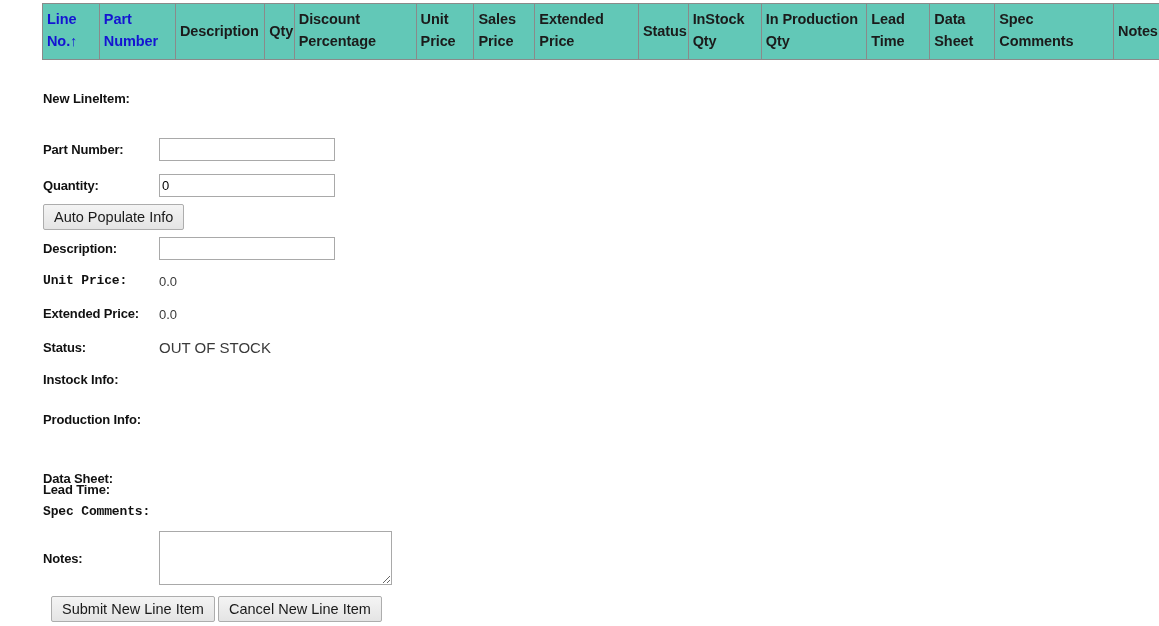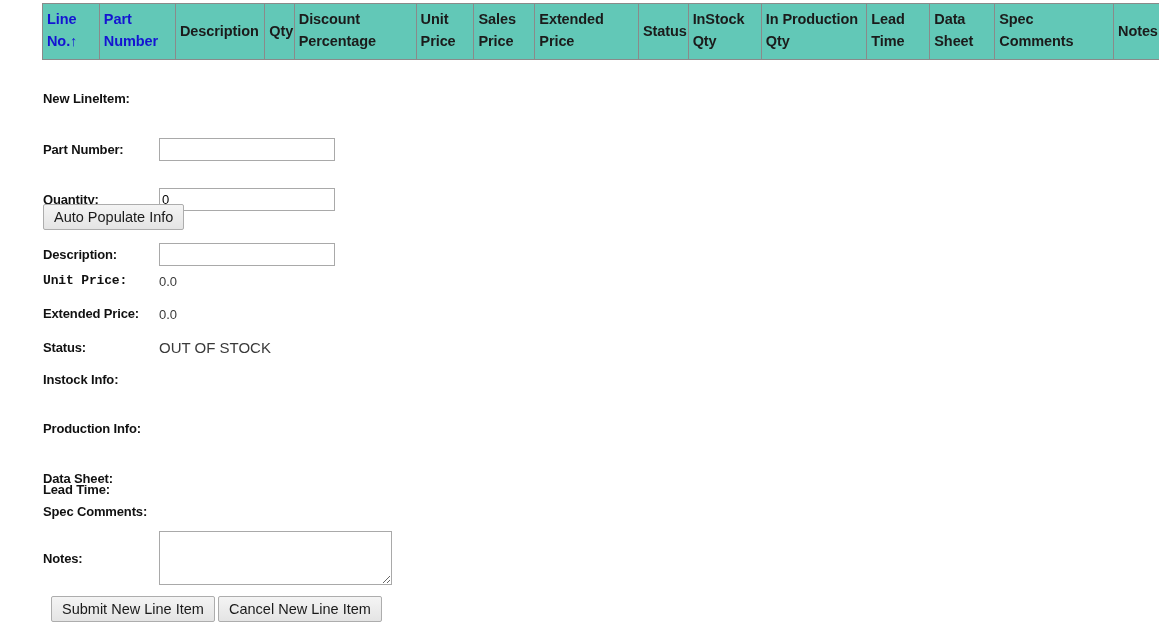--- a/index.html
+++ b/index.html
@@ -200,28 +200,28 @@
 
 <div class="form-area">
 
   <div class="form-title">New LineItem:</div>
 
   <div class="frow" style="top:80px;padding-left:44px;">
     <span class="flabel" style="top:4px;">Part Number:</span>
     <input class="tbox" type="text" style="top: 0px;" value="">
   </div>
 
-  <div class="frow" style="top:130px;">
+  <div class="frow" style="top:116px;">
     <span class="flabel" style="top:4px;">Quantity:</span>
     <input class="tbox" type="text" style="top: 0px;" value="0">
   </div>
 
   <button class="btn" style="left:43px; top:146px;">Auto Populate Info</button>
 
-  <div class="frow" style="top:179px;margin-top:6px;">
+  <div class="frow" style="top:179px;">
     <span class="flabel" style="top:4px;">Description:</span>
     <input class="tbox" type="text" style="top: 0px;" value="">
   </div>
 
   <div class="frow" style="top:215px;">
     <span class="flabel" style="top:0px;font-family:Liberation Mono, monospace;">Unit Price:</span>
     <span class="fvalue" style="top:1px;">0.0</span>
   </div>
 
   <div class="frow" style="top:248px;padding-left:20px;">
@@ -233,36 +233,36 @@
     <span class="flabel" style="top:1px;">Status:</span>
     <span class="fvalue big" style="top:0px;">OUT OF STOCK</span>
   </div>
 
   <div class="frow" style="top:314px;">
     <span class="flabel" style="top:0px;">Instock Info:</span>
     <span class="fvalue" style="top:1px;"></span>
   </div>
 
   <div class="frow" style="top:347px;">
-    <span class="flabel" style="top:16px;">Production Info:</span>
+    <span class="flabel" style="top:7px;">Production Info:</span>
     <span class="fvalue" style="top:1px;"></span>
   </div>
 
   <div class="frow" style="top:380px;">
     <span class="flabel" style="top:0px;margin-top:44px;">Lead Time:</span>
     <span class="fvalue" style="top:1px;"></span>
   </div>
 
   <div class="frow" style="top:413px;">
     <span class="flabel" style="top:0px;">Data Sheet:</span>
     <span class="fvalue" style="top:1px;"></span>
   </div>
 
   <div class="frow" style="top:446px;">
-    <span class="flabel" style="top:0px;">Spec Comments:</span>
+    <span class="flabel" style="top:0px;font-family:Liberation Mono, monospace;">Spec Comments:</span>
     <span class="fvalue" style="top:1px;"></span>
   </div>
 
   <div class="frow" style="top:473px; height:60px;">
     <span class="flabel" style="top:20px;">Notes:</span>
     <textarea class="tarea" style="top: 0px;"></textarea>
   </div>
 
   <button class="btn" style="left:43px; top:538px;margin-left:8px;">Submit New Line Item</button>
 

